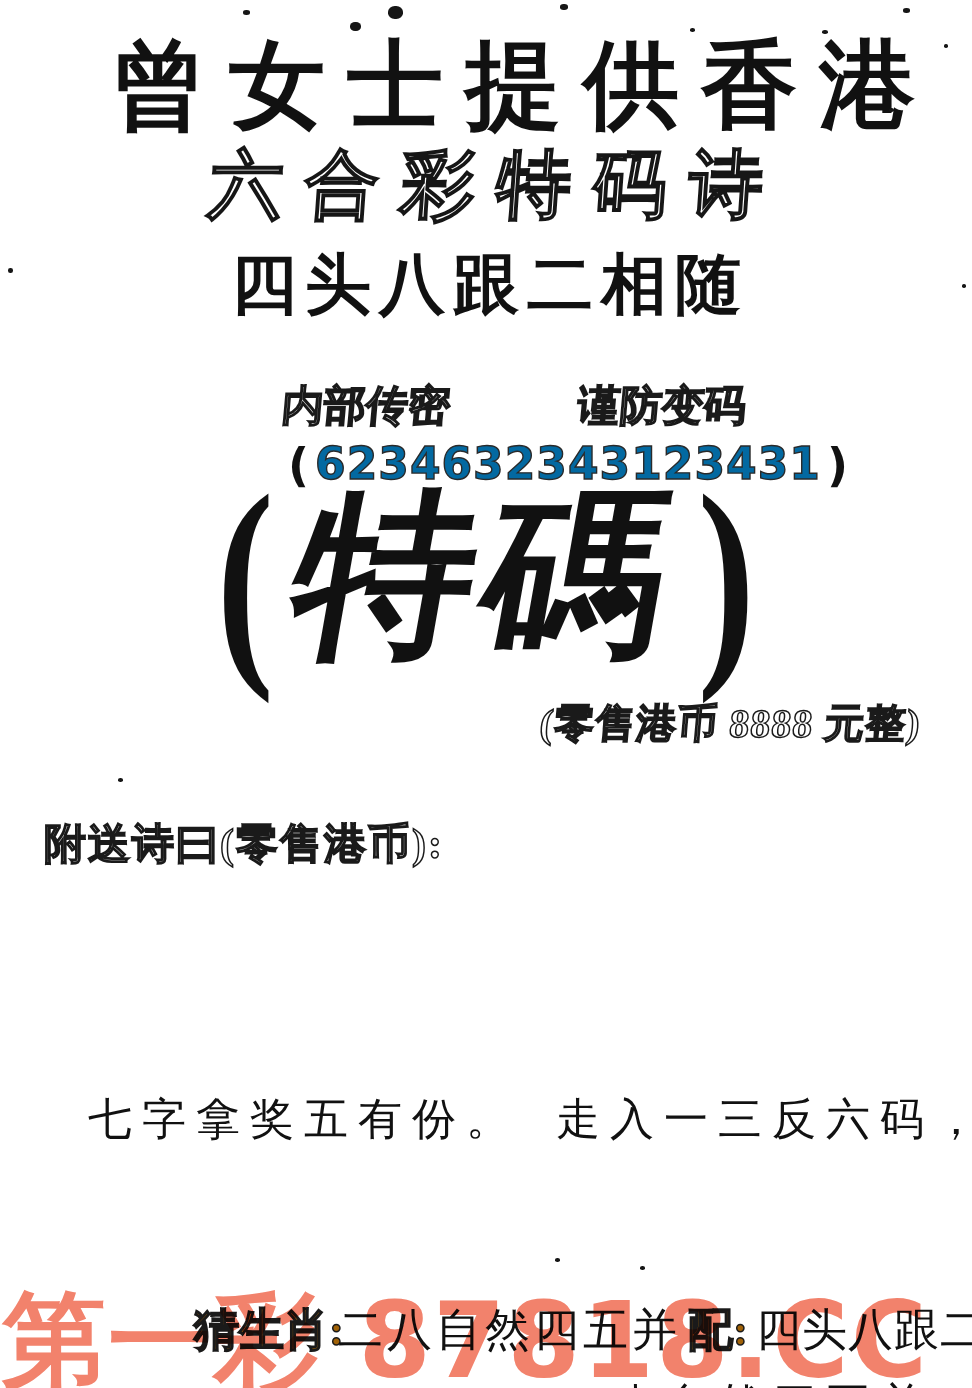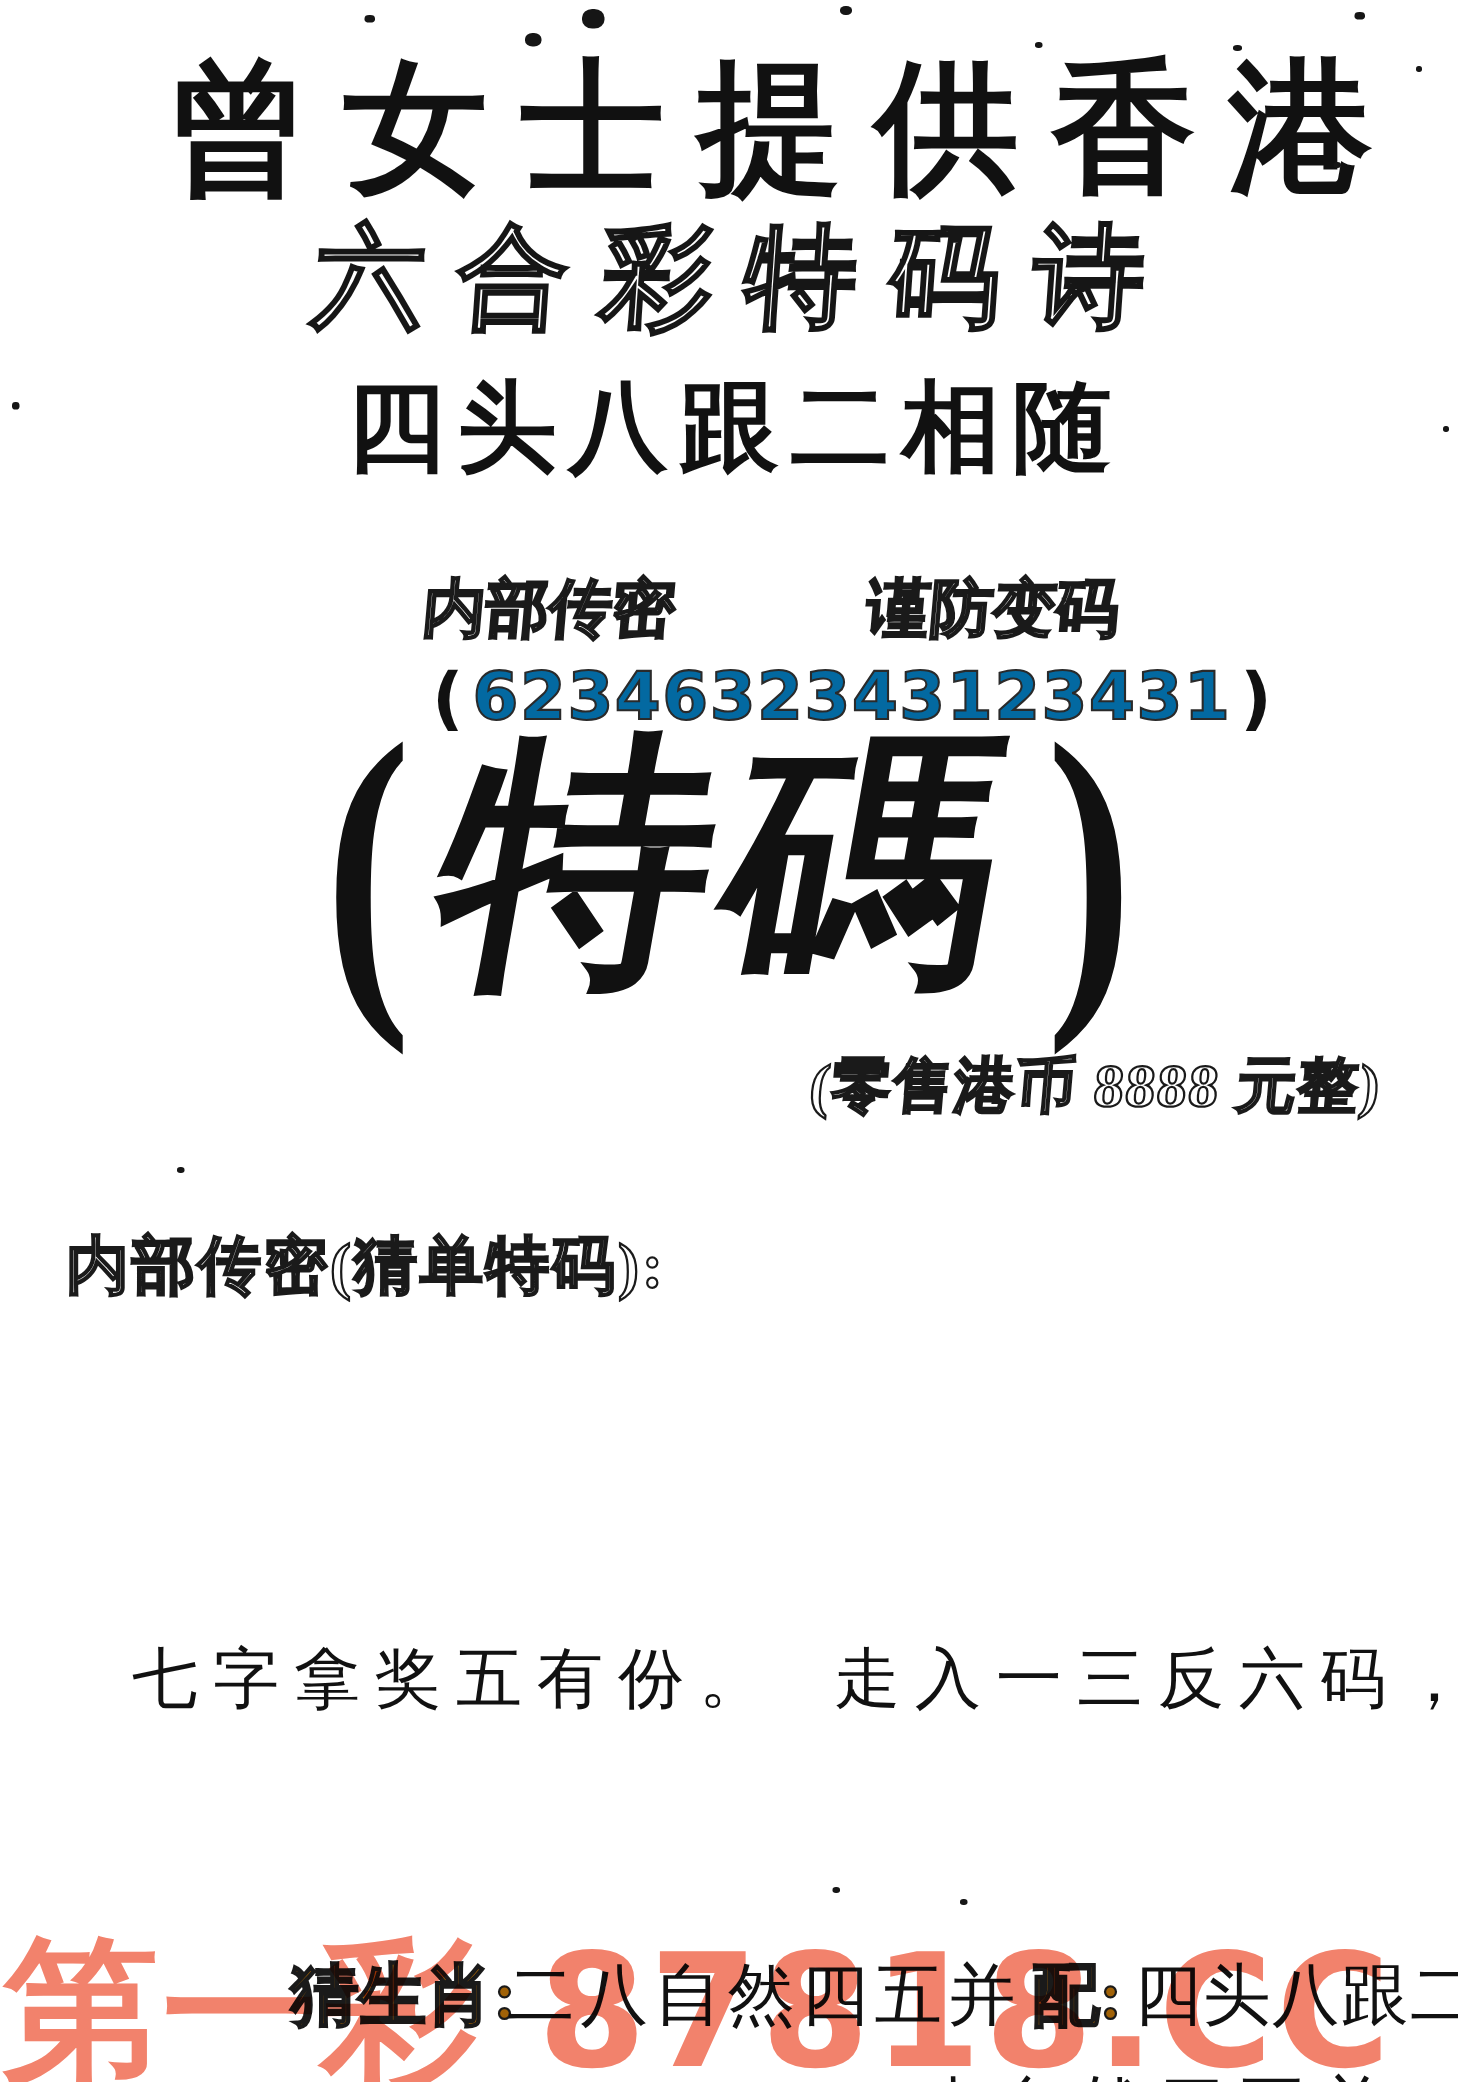--- a/index.html
+++ b/index.html
@@ -157,21 +157,21 @@
   </div>
 
   <div class="abs special">
     <span class="big-paren">(</span>
     <span class="big-text">特碼</span>
     <span class="big-paren">)</span>
   </div>
 
   <div class="abs price">(零售港币 8888 元整)</div>
 
-  <div class="abs poem-heading">内部传密(猜单特码):</div>
+  <div class="abs poem-heading">附送诗曰(零售港币):</div>
 
   <div class="abs poem-col poem-left">
     <div>七字拿奖五有份。</div>
     
     
   </div>
 
   <div class="abs poem-col poem-right">
     <div>走入一三反六码，</div>
     <div>二八自然四五并。</div>

